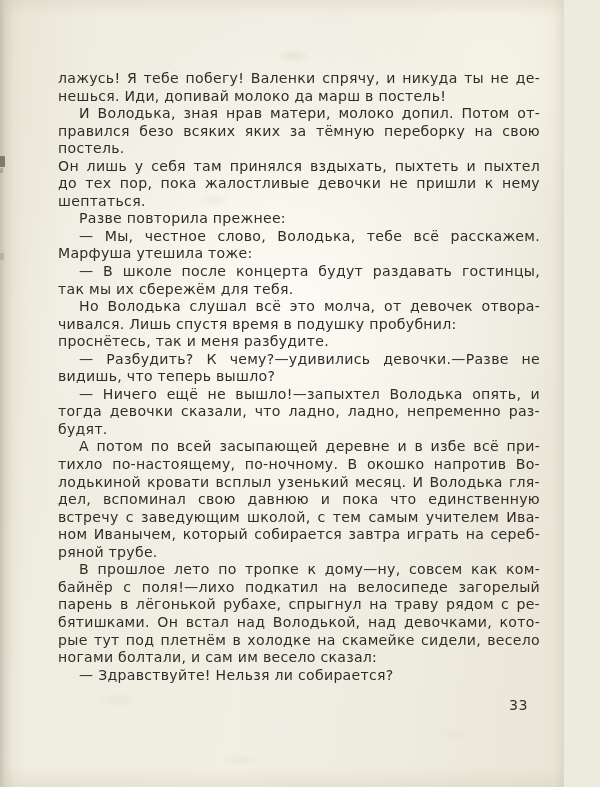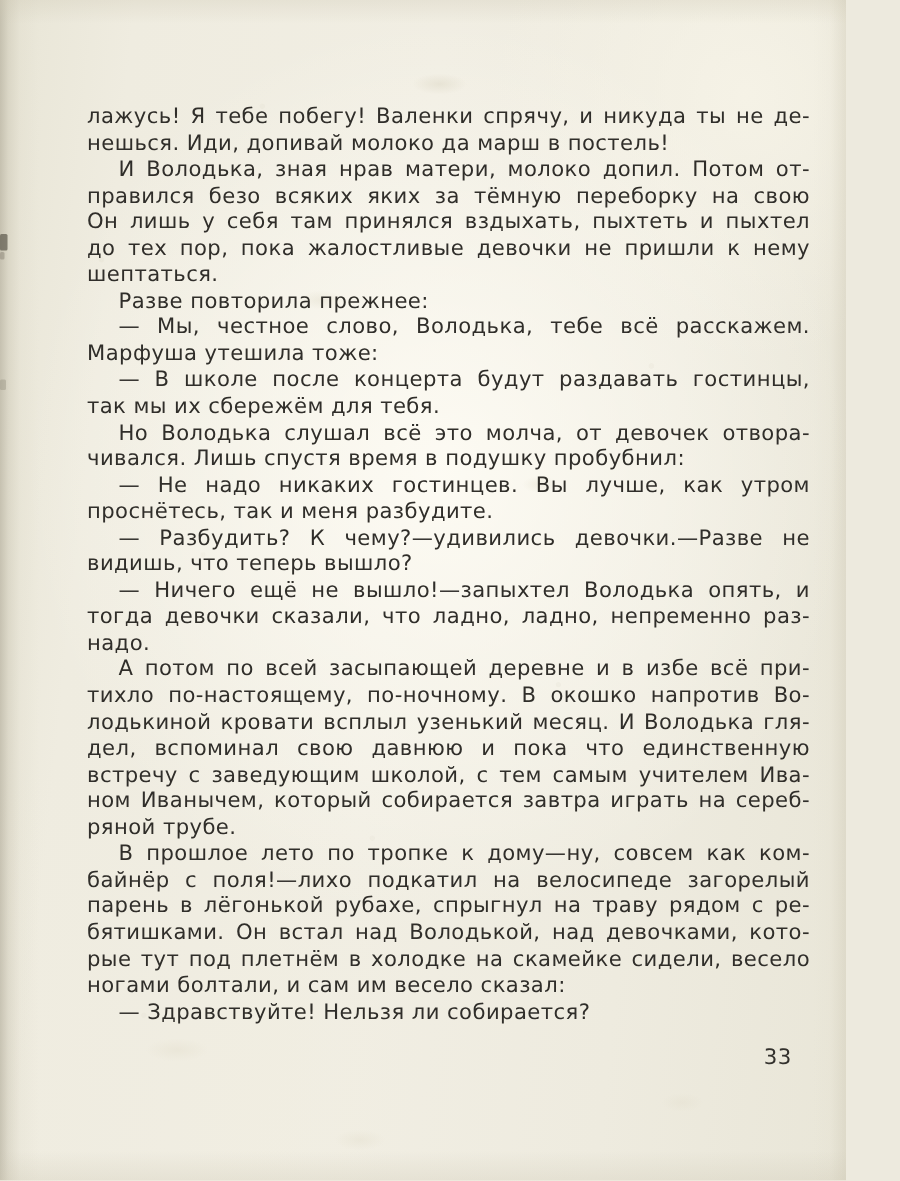--- a/index.html
+++ b/index.html
@@ -114,29 +114,29 @@
   <div id="rightedge"></div>
   <div id="topedge"></div>
   <div id="botedge"></div>
 
   <div class="nick" id="nick1"></div>
   <div class="nick" id="nick2"></div>
   <div class="nick" id="nick3"></div>
 
   <div id="textblock">
       <p><span class="ln">лажусь! Я тебе побегу! Валенки спрячу, и никуда ты не де-</span><span class="ln last">нешься. Иди, допивай молоко да марш в постель!</span></p>
-      <p><span class="ln ind">И Володька, зная нрав матери, молоко допил. Потом от-</span><span class="ln">правился безо всяких яких за тёмную переборку на свою</span></p>
+      <p><span class="ln ind">И Володька, зная нрав матери, молоко допил. Потом от-</span><span class="ln">правился безо всяких яких за тёмную переборку на свою</span><span class="ln last">постель.</span></p>
       <p><span class="ln">Он лишь у себя там принялся вздыхать, пыхтеть и пыхтел</span><span class="ln">до тех пор, пока жалостливые девочки не пришли к нему</span><span class="ln last">шептаться.</span></p>
       <p><span class="ln last ind">Разве повторила прежнее:</span></p>
       <p><span class="ln ind">— Мы, честное слово, Володька, тебе всё расскажем.</span><span class="ln last">Марфуша утешила тоже:</span></p>
       <p><span class="ln ind">— В школе после концерта будут раздавать гостинцы,</span><span class="ln last">так мы их сбережём для тебя.</span></p>
       <p><span class="ln ind">Но Володька слушал всё это молча, от девочек отвора-</span><span class="ln last">чивался. Лишь спустя время в подушку пробубнил:</span></p>
-      <p><span class="ln ind">— Не надо никаких гостинцев. Вы лучше, как утром</span><span class="ln last">проснётесь, так и меня разбудите.</span></p>
+      <p><span class="ln last">проснётесь, так и меня разбудите.</span></p>
       <p><span class="ln ind">— Разбудить? К чему?—удивились девочки.—Разве не</span><span class="ln last">видишь, что теперь вышло?</span></p>
-      <p><span class="ln ind">— Ничего ещё не вышло!—запыхтел Володька опять, и</span><span class="ln">тогда девочки сказали, что ладно, ладно, непременно раз-</span><span class="ln last">надо.</span></p>
+      <p><span class="ln ind">— Ничего ещё не вышло!—запыхтел Володька опять, и</span><span class="ln">тогда девочки сказали, что ладно, ладно, непременно раз-</span><span class="ln last">будят.</span></p>
       <p><span class="ln ind">А потом по всей засыпающей деревне и в избе всё при-</span><span class="ln">тихло по-настоящему, по-ночному. В окошко напротив Во-</span><span class="ln">лодькиной кровати всплыл узенький месяц. И Володька гля-</span><span class="ln">дел, вспоминал свою давнюю и пока что единственную</span><span class="ln">встречу с заведующим школой, с тем самым учителем Ива-</span><span class="ln">ном Иванычем, который собирается завтра играть на сереб-</span><span class="ln last">ряной трубе.</span></p>
       <p><span class="ln ind">В прошлое лето по тропке к дому—ну, совсем как ком-</span><span class="ln">байнёр с поля!—лихо подкатил на велосипеде загорелый</span><span class="ln">парень в лёгонькой рубахе, спрыгнул на траву рядом с ре-</span><span class="ln">бятишками. Он встал над Володькой, над девочками, кото-</span><span class="ln">рые тут под плетнём в холодке на скамейке сидели, весело</span><span class="ln last">ногами болтали, и сам им весело сказал:</span></p>
       <p><span class="ln last ind">— Здравствуйте! Нельзя ли собирается?</span></p>
     </div>
 
   <div id="folio">33</div>
 
 </div>
 
 </body></html>

